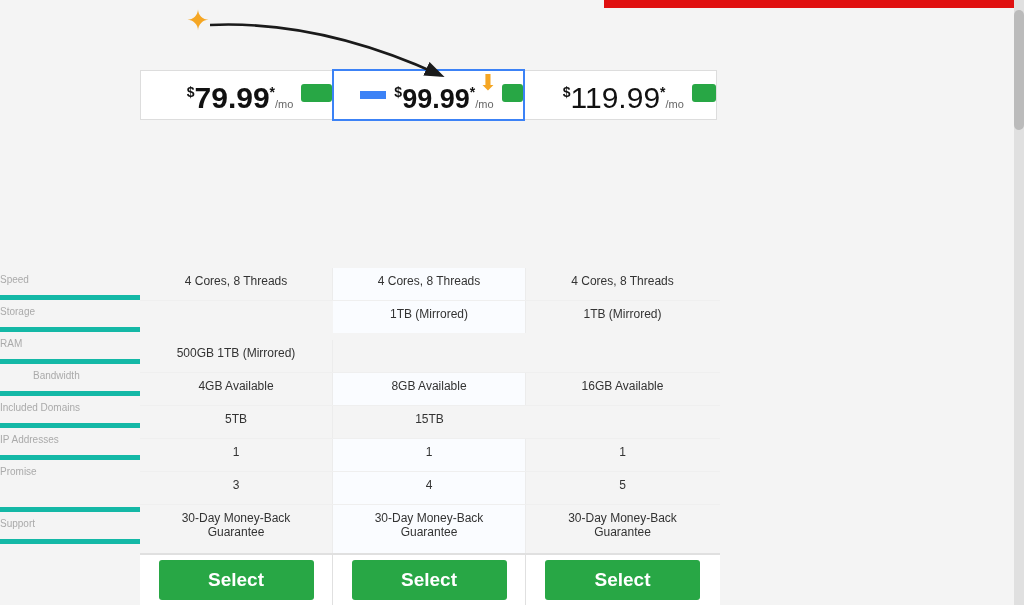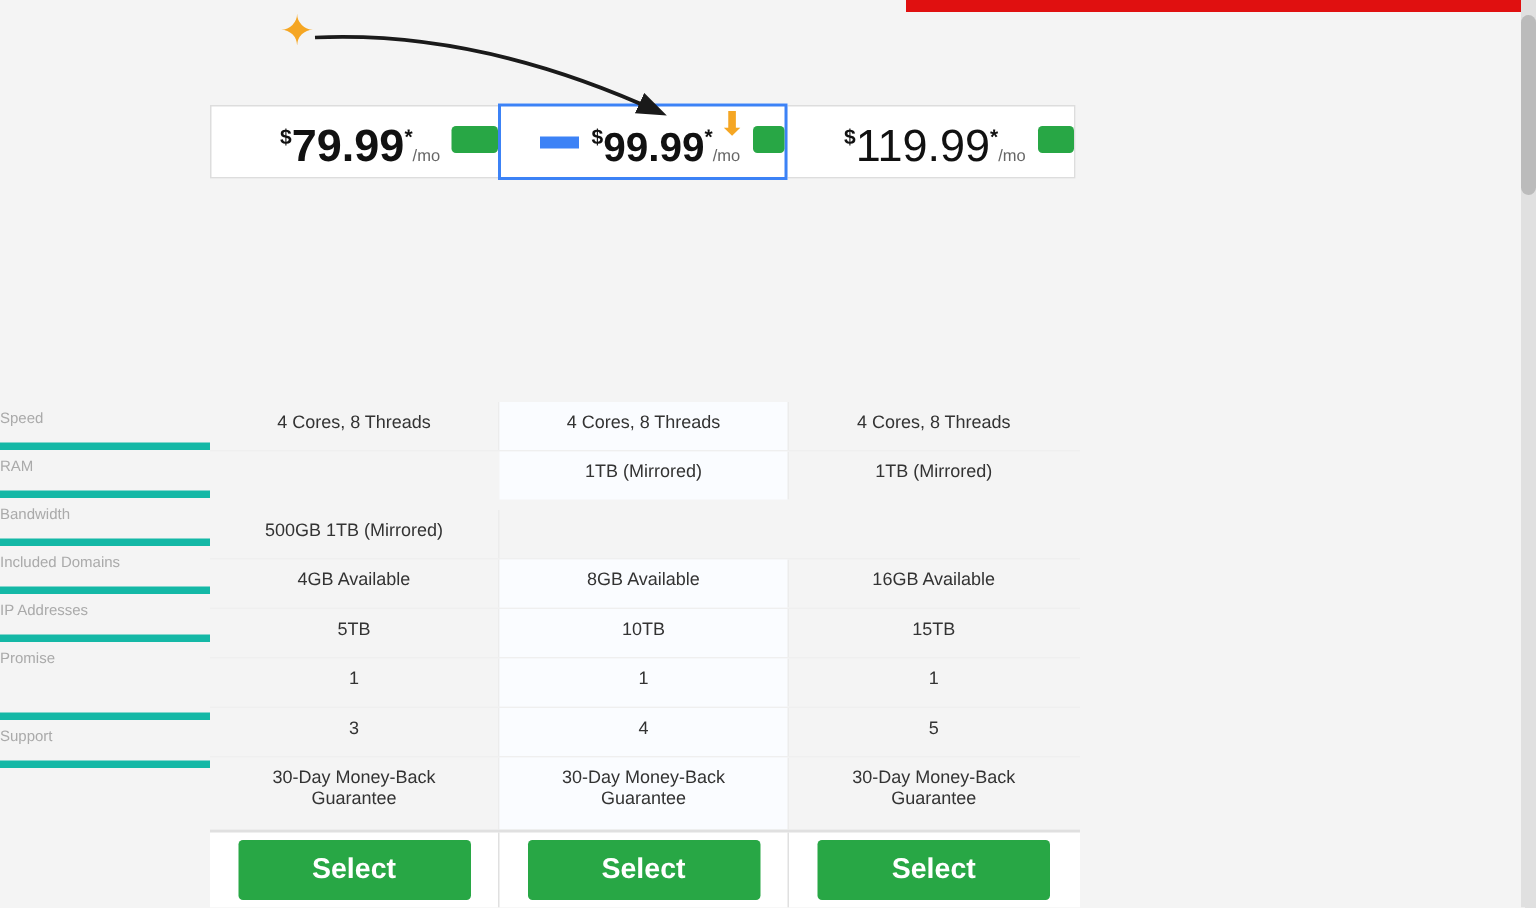--- a/index.html
+++ b/index.html
@@ -307,22 +307,23 @@
       <div class="price">
         <span class="dollar">$</span><span style="font-size:30px;font-weight:normal;margin-top:36px;">119.99</span><span class="ast">*</span><span class="per">/mo</span>
       </div>
     </div>
     <button class="sel-btn"></button>
   </div>
 </div>
 
 <div class="row-labels-col" id="row-labels">
     <div class="rl" style="height: 32px;">Speed</div>
+    <div class="rl" style="height: 32px;">Storage</div>
     <div class="rl" style="height: 32px;">RAM</div>
-    <div class="rl" style="height: 32px;">Bandwidth</div>
+    <div class="rl" style="height: 32px; padding-left: 33px;">Bandwidth</div>
     <div class="rl" style="height: 32px;">Included Domains</div>
     <div class="rl" style="height: 32px;">IP Addresses</div>
     <div class="rl" style="height: 52px;">Promise</div>
     <div class="rl" style="height: 32px;">Support</div>
   </div>
 
 <div class="data-rows-container" id="data-rows">
     <div class="dr">
       <div class="dc" style="height: 32px; white-space: pre-line;">4 Cores, 8 Threads</div>
       <div class="dc highlighted-col" style="height: 32px; white-space: pre-line;">4 Cores, 8 Threads</div>
@@ -333,21 +334,20 @@
       <div class="dc highlighted-col" style="height: 32px; white-space: pre-line;">1TB (Mirrored)</div>
       <div class="dc" style="height: 32px; white-space: pre-line;">1TB (Mirrored)</div>
     </div>
     <div class="dr">
       <div class="dc" style="height: 32px; white-space: pre-line;">4GB Available</div>
       <div class="dc highlighted-col" style="height: 32px; white-space: pre-line;">8GB Available</div>
       <div class="dc" style="height: 32px; white-space: pre-line;">16GB Available</div>
     </div>
     <div class="dr">
       <div class="dc" style="height: 32px; white-space: pre-line;">5TB</div>
-      <div class="dc highlighted-col" style="height: 32px; white-space: pre-line;">10TB</div>
       <div class="dc" style="height: 32px; white-space: pre-line;">15TB</div>
     </div>
     <div class="dr">
       <div class="dc" style="height: 32px; white-space: pre-line;">1</div>
       <div class="dc highlighted-col" style="height: 32px; white-space: pre-line;">1</div>
       <div class="dc" style="height: 32px; white-space: pre-line;">1</div>
     </div>
     <div class="dr">
       <div class="dc" style="height: 32px; white-space: pre-line;">3</div>
       <div class="dc highlighted-col" style="height: 32px; white-space: pre-line;">4</div>

